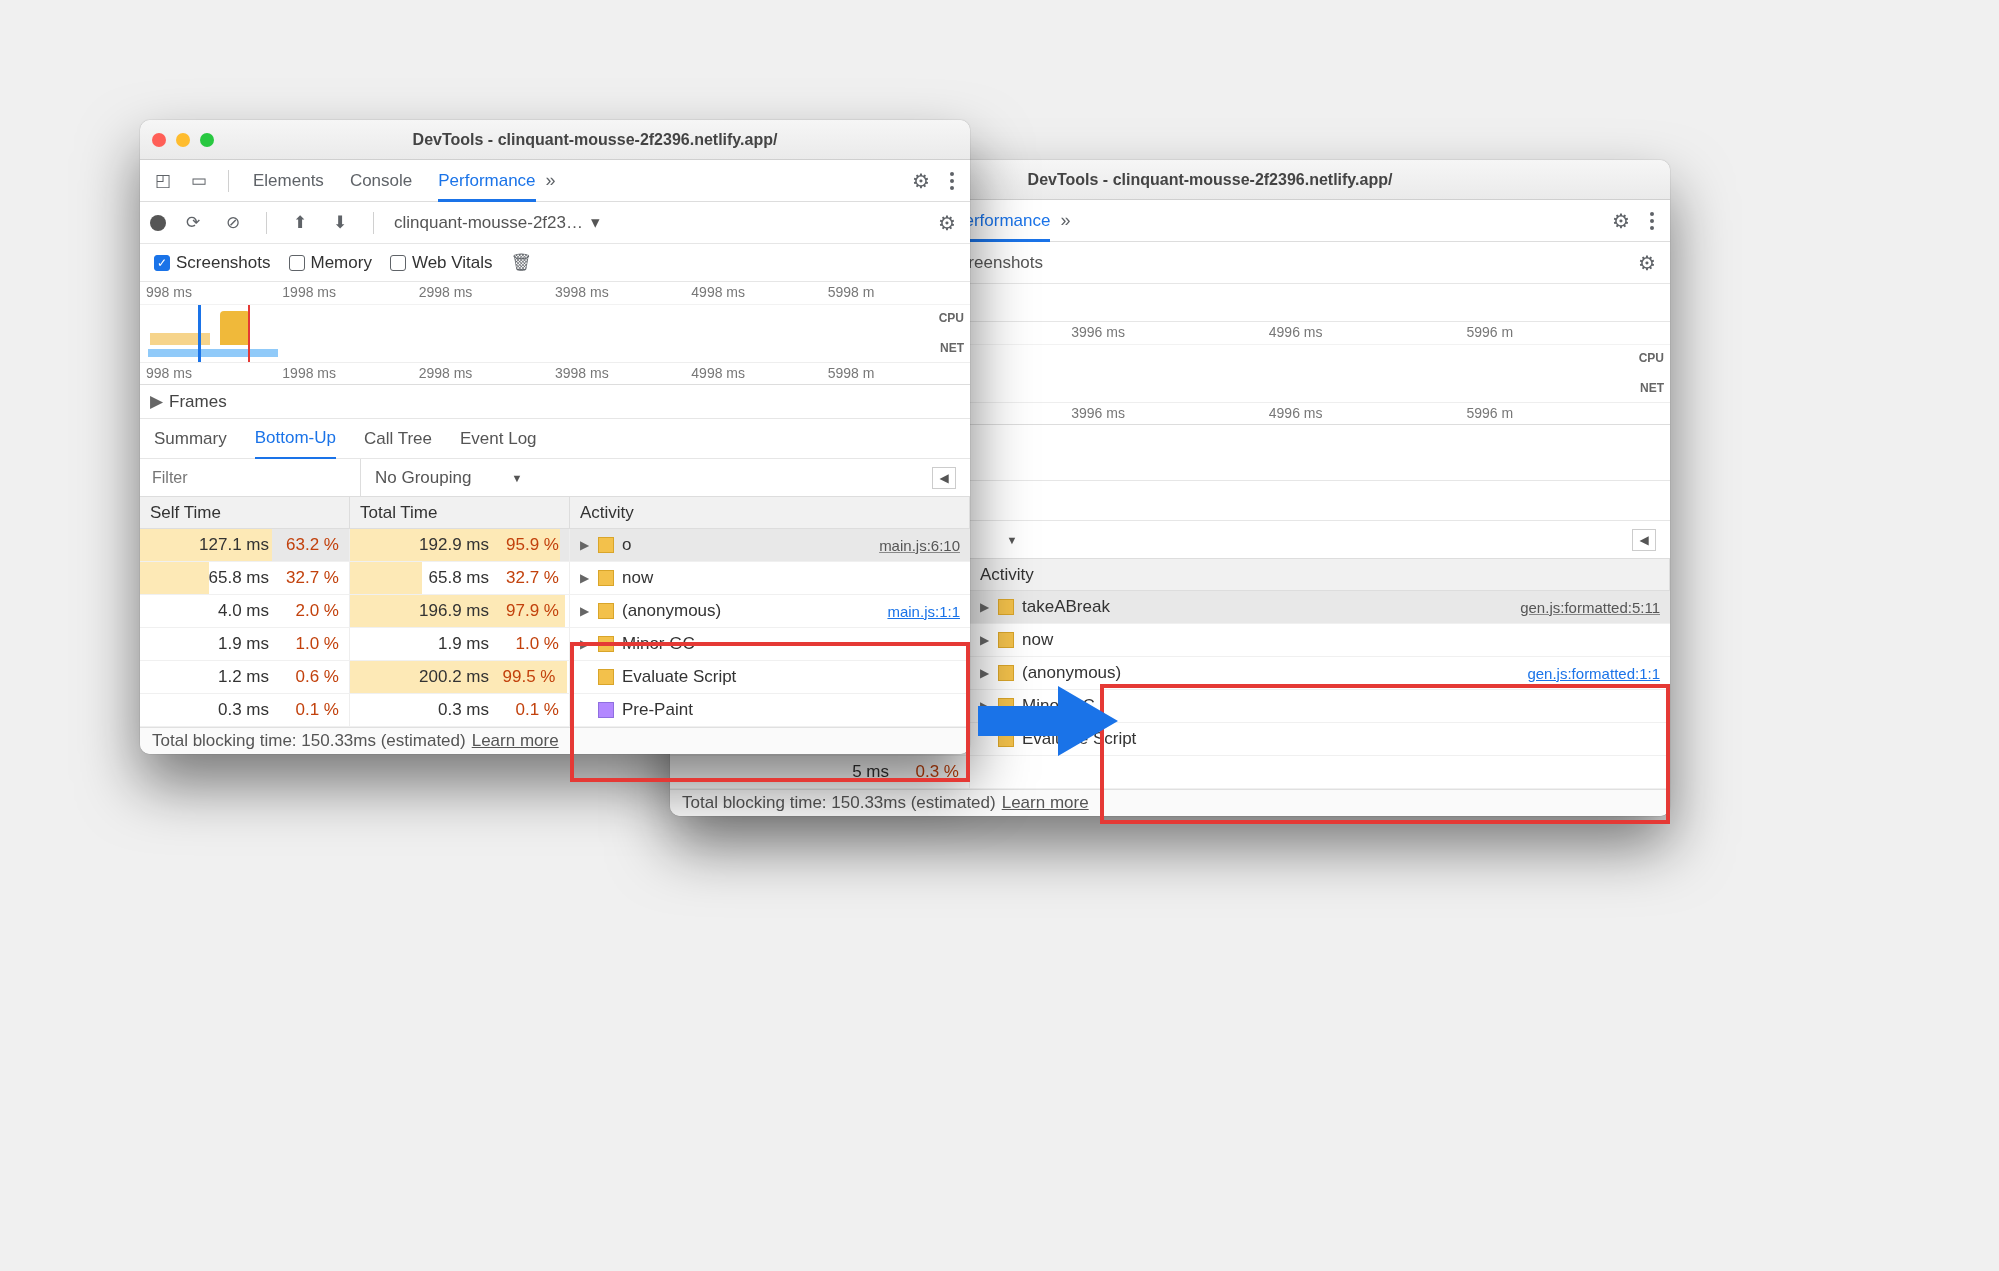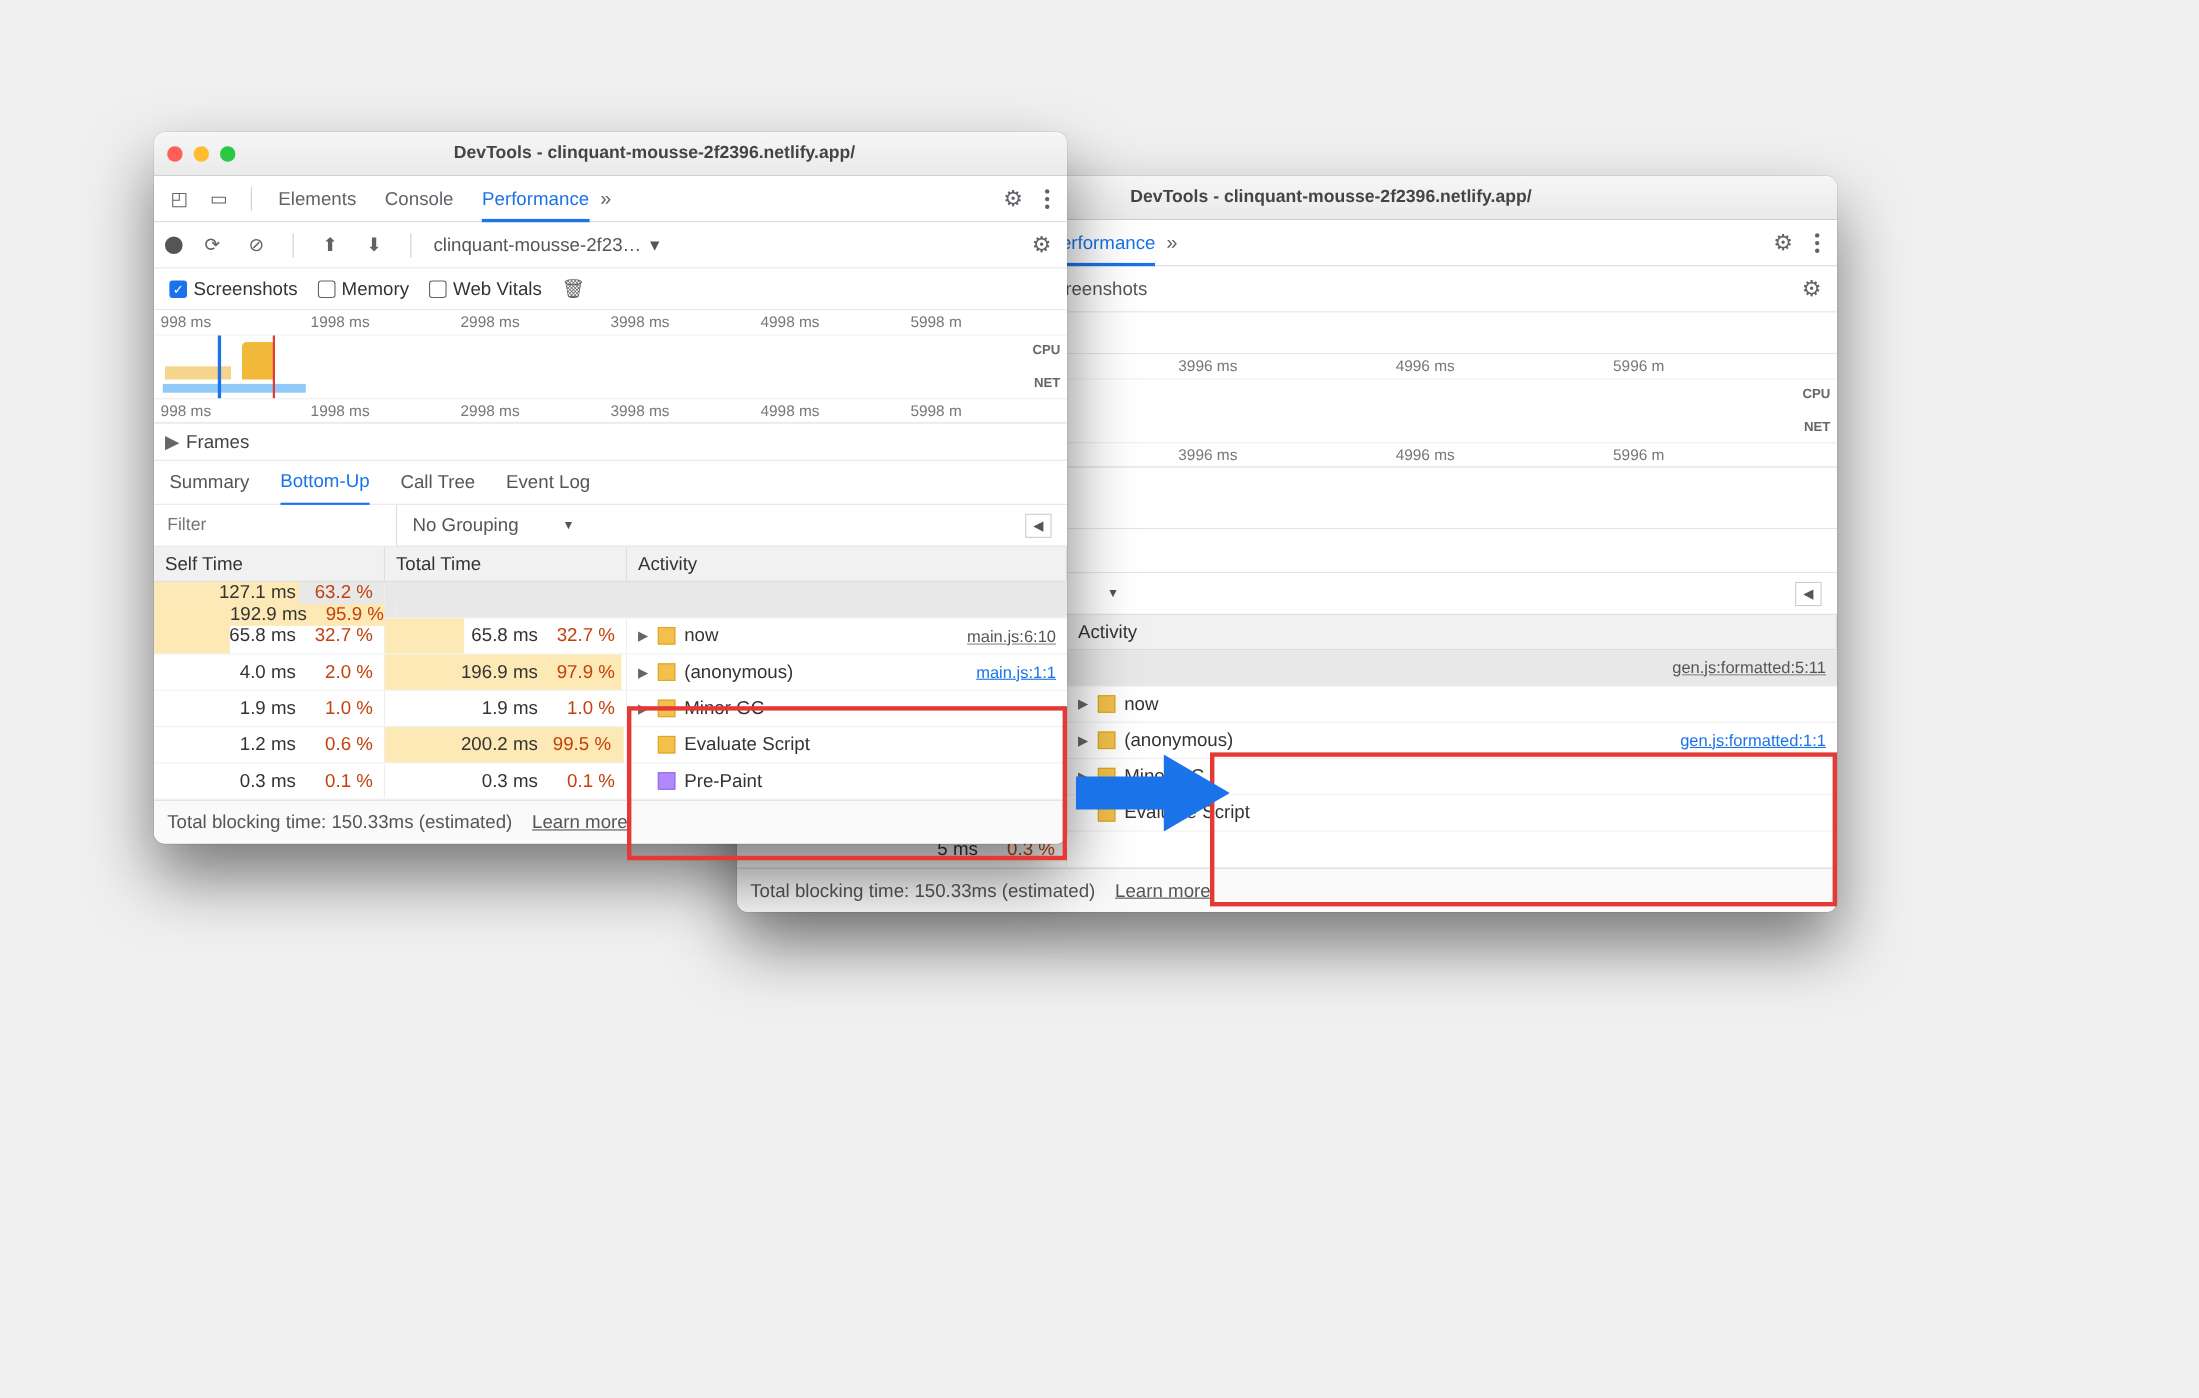--- a/index.html
+++ b/index.html
@@ -93,34 +93,34 @@
   .filter-row input { border:none; outline:none; padding:0 12px; height:100%; width:220px; font-size:16px; color:#888; }
   .grouping { display:flex; align-items:center; gap:40px; padding:0 14px; color:#555; flex:1;}
   .grouping .tri { font-size:11px; }
   .grouping .right-btn { margin-left:auto; border:1px solid #ccc; width:24px; height:22px; display:flex; align-items:center; justify-content:center; font-size:12px; cursor:pointer;}
   .thead { display:flex; height:32px; background:#f1f1f1; border-bottom:1px solid #ddd; font-weight:400; color:#333;}
   .thead div { padding:6px 10px; border-right:1px solid #ddd;}
   .col-self { width: 210px; text-align: left;}
   .col-total{ width: 220px; text-align: left;}
   .col-act  { flex:1; }
   .tbody .row { display:flex; height:33px; align-items:stretch; border-bottom:1px solid #f0f0f0; }
-  .row.sel { background:#e8e8e8;flex-direction:column; }
+  .row.sel { background:#e8e8e8; }
   .cell-self, .cell-total { display:flex; align-items:center; justify-content:flex-end; padding: 0 10px; color:#333; position:relative;}
   .cell-self { width:210px; border-right:1px solid #eee;}
   .cell-total{ width:220px; border-right:1px solid #eee;}
   .pct { color:#c2410c; margin-left:10px; width:60px; text-align:right; }
   .bar { position:absolute; left:0; top:0; bottom:0; background:#fde9b6; }
   .cell-act { flex:1; display:flex; align-items:center; gap:8px; padding:0 10px; color:#333;}
   .cell-act .tri { color:#666; font-size:12px; width:10px; }
   .cell-act .sq { width:16px; height:16px; background:#f3c14b; border:1px solid #d9a52a; }
   .cell-act .sq.purple { background:#b388ff; border-color:#8f6fe0;}
   .cell-act .sq.blue { background:#8ab4f8; border-color:#669df2;}
   .cell-act .link { margin-left:auto; color:#1a73e8; text-decoration: underline; cursor:pointer; font-size:15px;}
   .cell-act .link.black { color:#555; text-decoration: underline; text-decoration-color:#888;}
-  .footer { height:40px; display:flex; align-items:center; padding:0 12px; color:#555; gap:18px; border-top:1px solid #e0e0e0; background:#fafafa;}
+  .footer { height:27px; display:flex; align-items:center; padding:0 12px; color:#555; gap:6px; border-top:1px solid #e0e0e0; background:#fafafa;}
   .footer .lm { text-decoration: underline; color:#555; cursor:pointer;text-align:center;}
   .redbox { position:absolute; border: 4px solid #e53935; pointer-events:none; }
   .arrow-blue { position:absolute; width:140px; height:70px; }
   .arrow-blue svg { width:100%; height:100%; }
 </style>
 </head>
 <body>
 
 <div class="stage">
 

